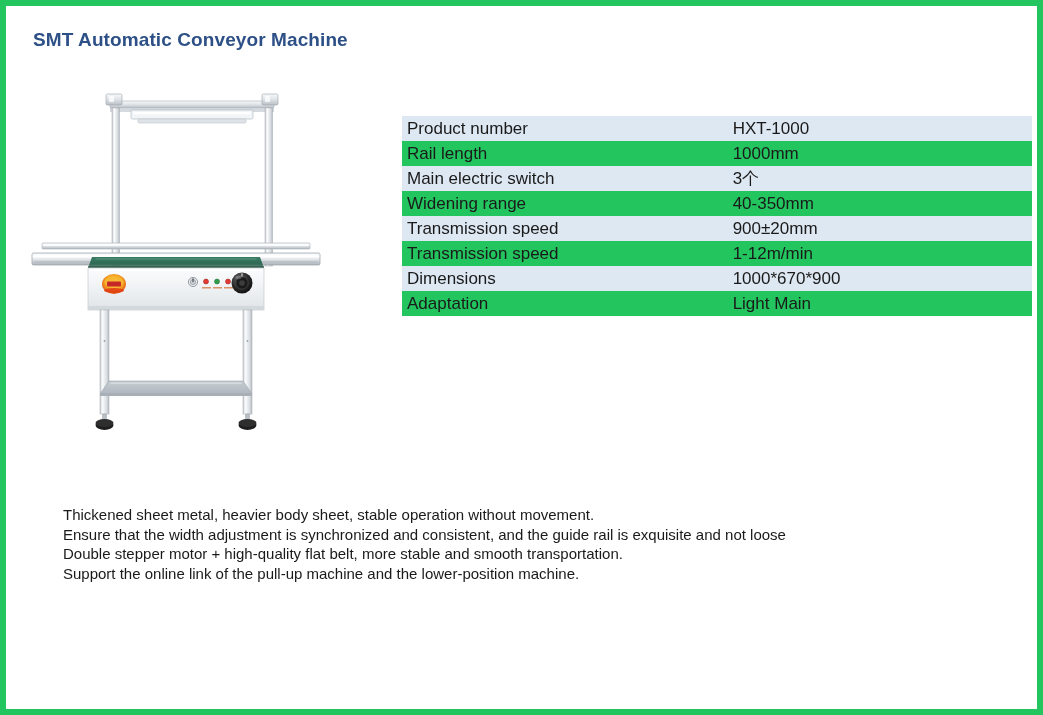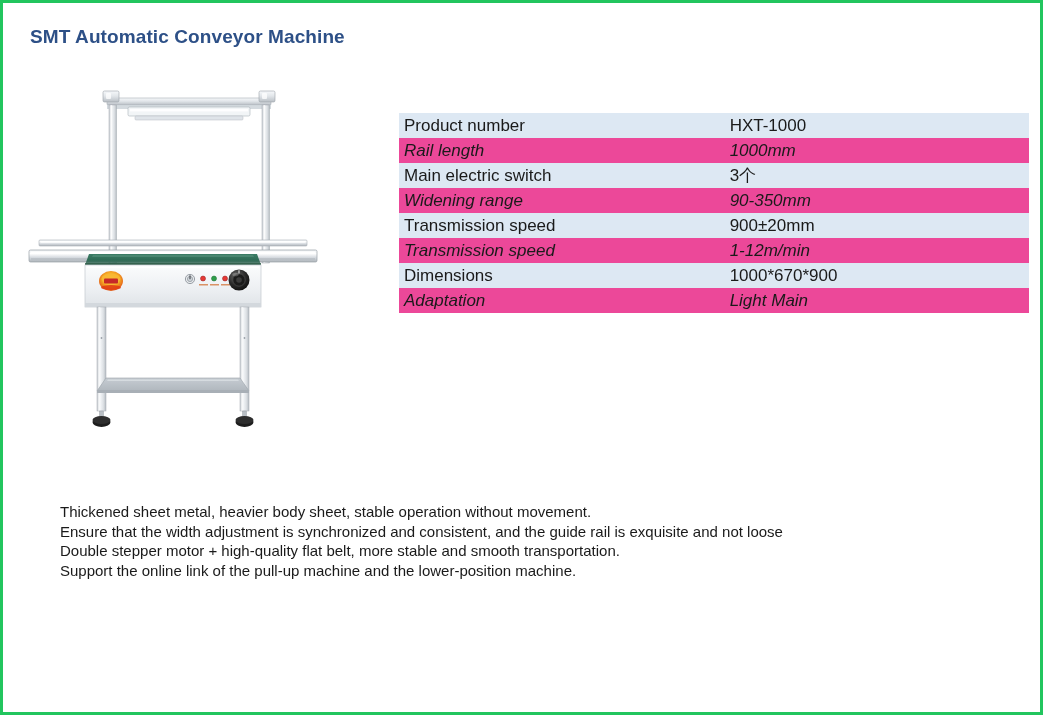--- a/index.html
+++ b/index.html
@@ -9,21 +9,21 @@
   }
   body {
     font-family: "Liberation Sans", sans-serif;
   }
   .page {
     position: relative;
     width: 1043px;
     height: 715px;
     box-sizing: border-box;
     background: #ffffff;
-    border: 3px solid #22c55e;
+    border: 6px solid #22c55e;
     overflow: hidden;
   }
   .page-title {
     position: absolute;
     left: 27px;
     top: 23px;
     font-size: 19px;
     font-weight: bold;
     color: #2d5087;
     letter-spacing: 0.1px;
@@ -49,21 +49,21 @@
   .spec-table {
     position: absolute;
     left: 396px;
     top: 110px;
     width: 630px;
     border-collapse: collapse;
     font-size: 17px;
     color: #1a1a1a;
   }
   .spec-table tr.odd-row td { background: #dde8f3; }
-  .spec-table tr.even-row td { background: #ec4899; font-style: italic; }
+  .spec-table tr.even-row td { background: #22c55e; }
   .spec-table td {
     padding: 4px 0 4px 5px;
     height: 17px;
     line-height: 17px;
     vertical-align: middle;
     border: none;
   }
   .spec-table td.spec-key { width: 326px; }
   .spec-table td.spec-val { width: 304px; }
 
@@ -240,21 +240,21 @@
       <tr class="even-row">
         <td class="spec-key">Rail length</td>
         <td class="spec-val">1000mm</td>
       </tr>
       <tr class="odd-row">
         <td class="spec-key">Main electric switch</td>
         <td class="spec-val">3个</td>
       </tr>
       <tr class="even-row">
         <td class="spec-key">Widening range</td>
-        <td class="spec-val">90-350mm</td>
+        <td class="spec-val">40-350mm</td>
       </tr>
       <tr class="odd-row">
         <td class="spec-key">Transmission speed</td>
         <td class="spec-val">900±20mm</td>
       </tr>
       <tr class="even-row">
         <td class="spec-key">Transmission speed</td>
         <td class="spec-val">1-12m/min</td>
       </tr>
       <tr class="odd-row">

